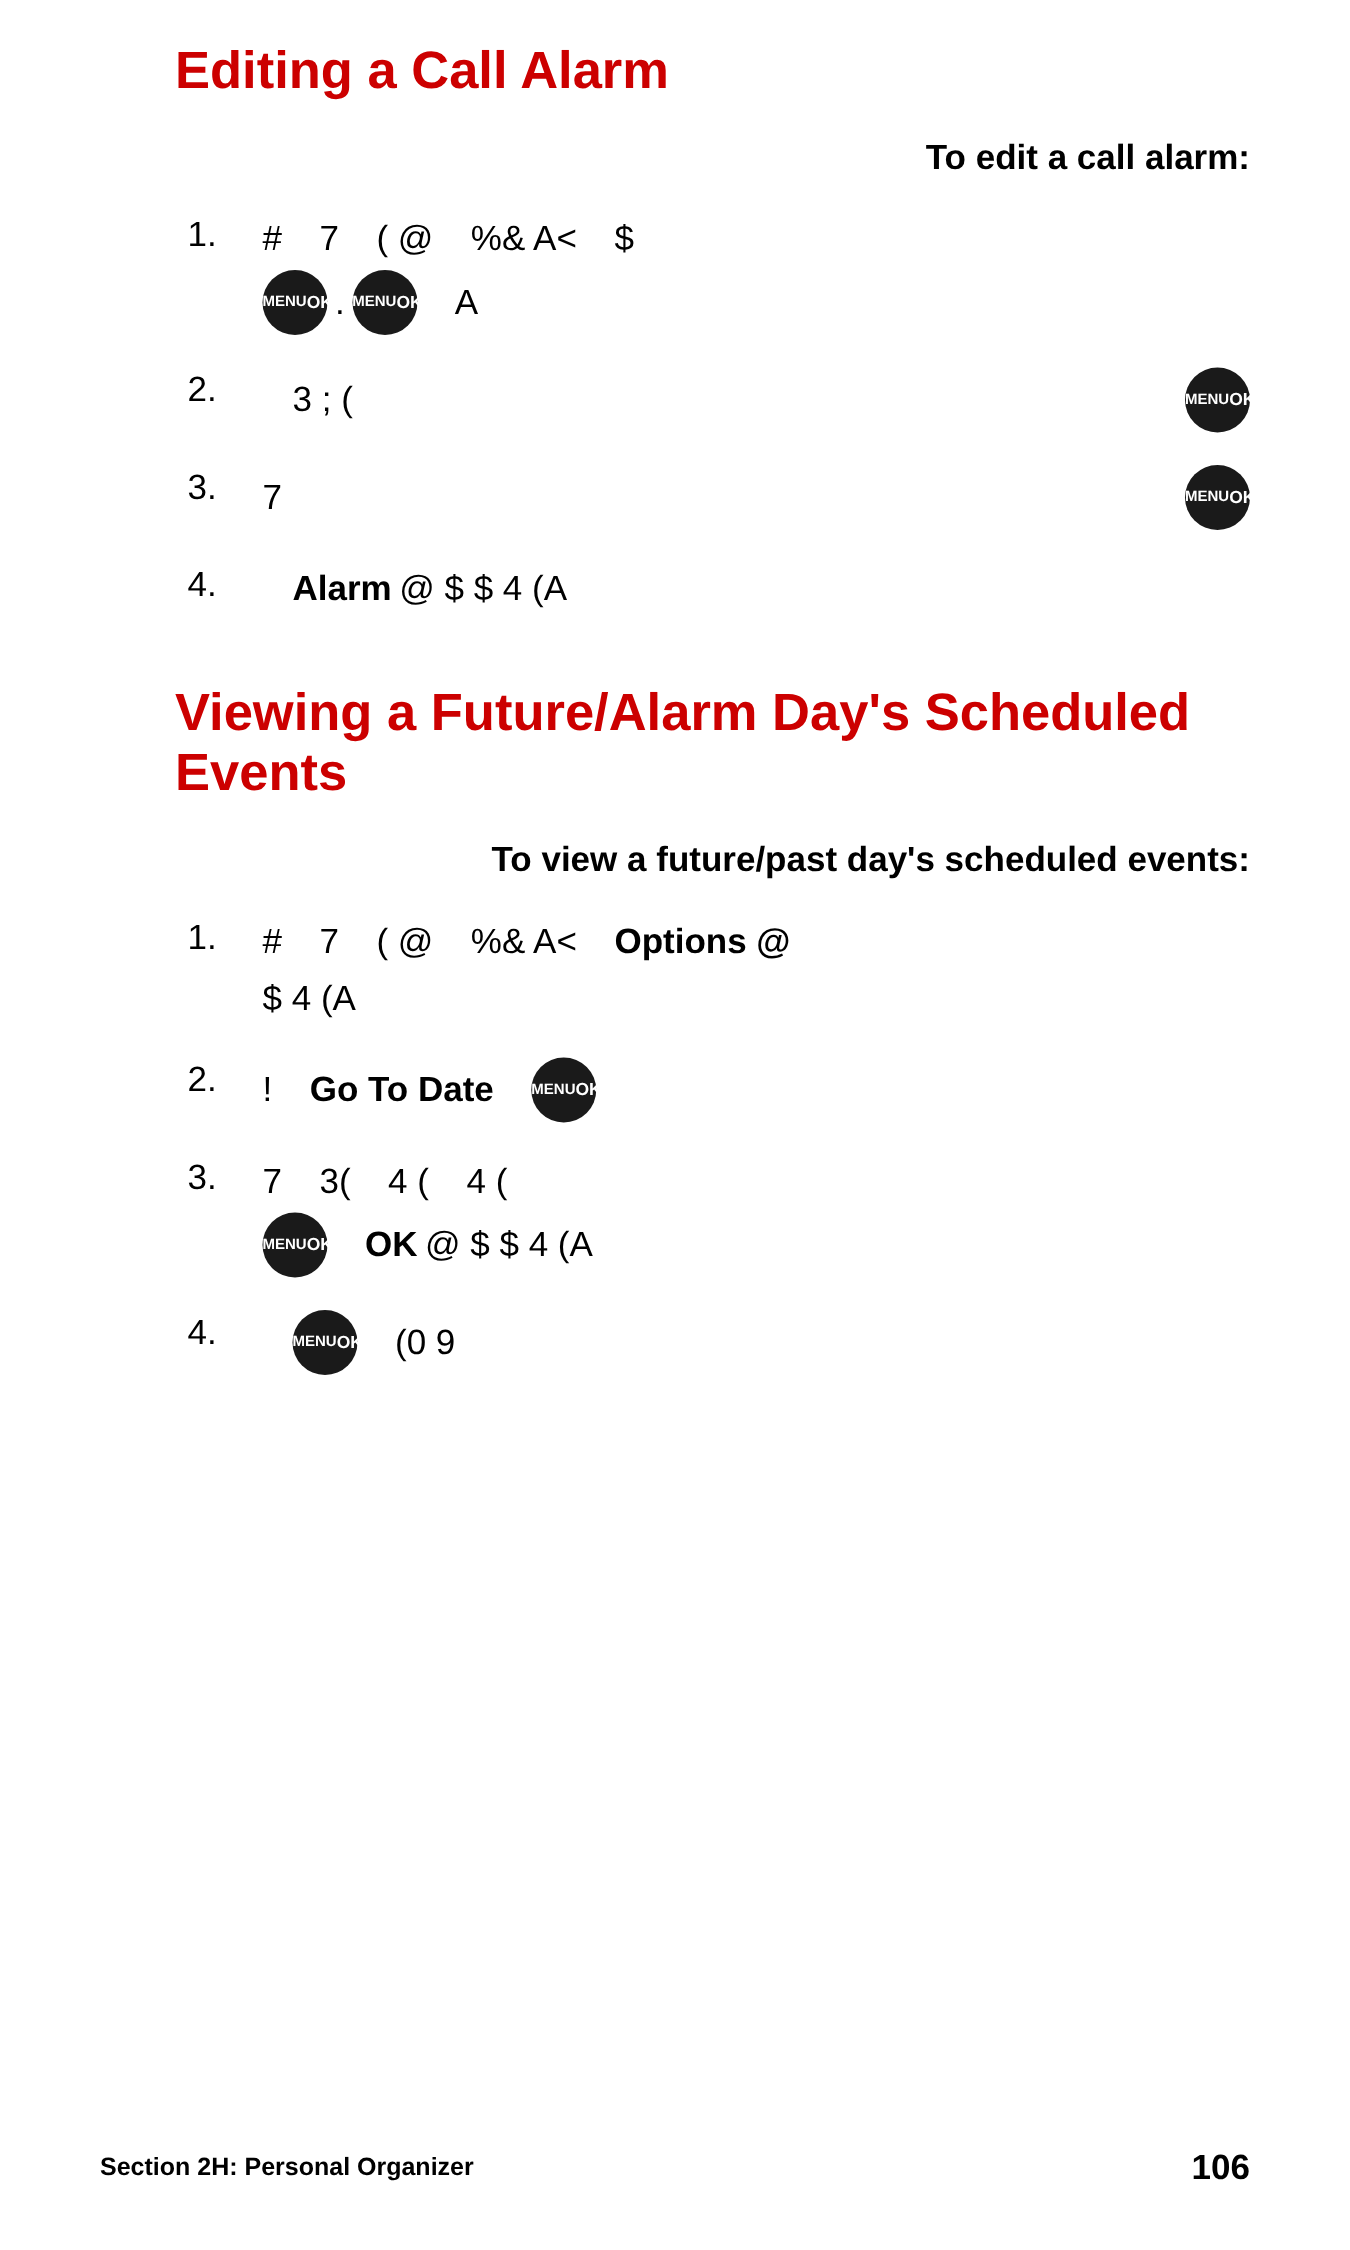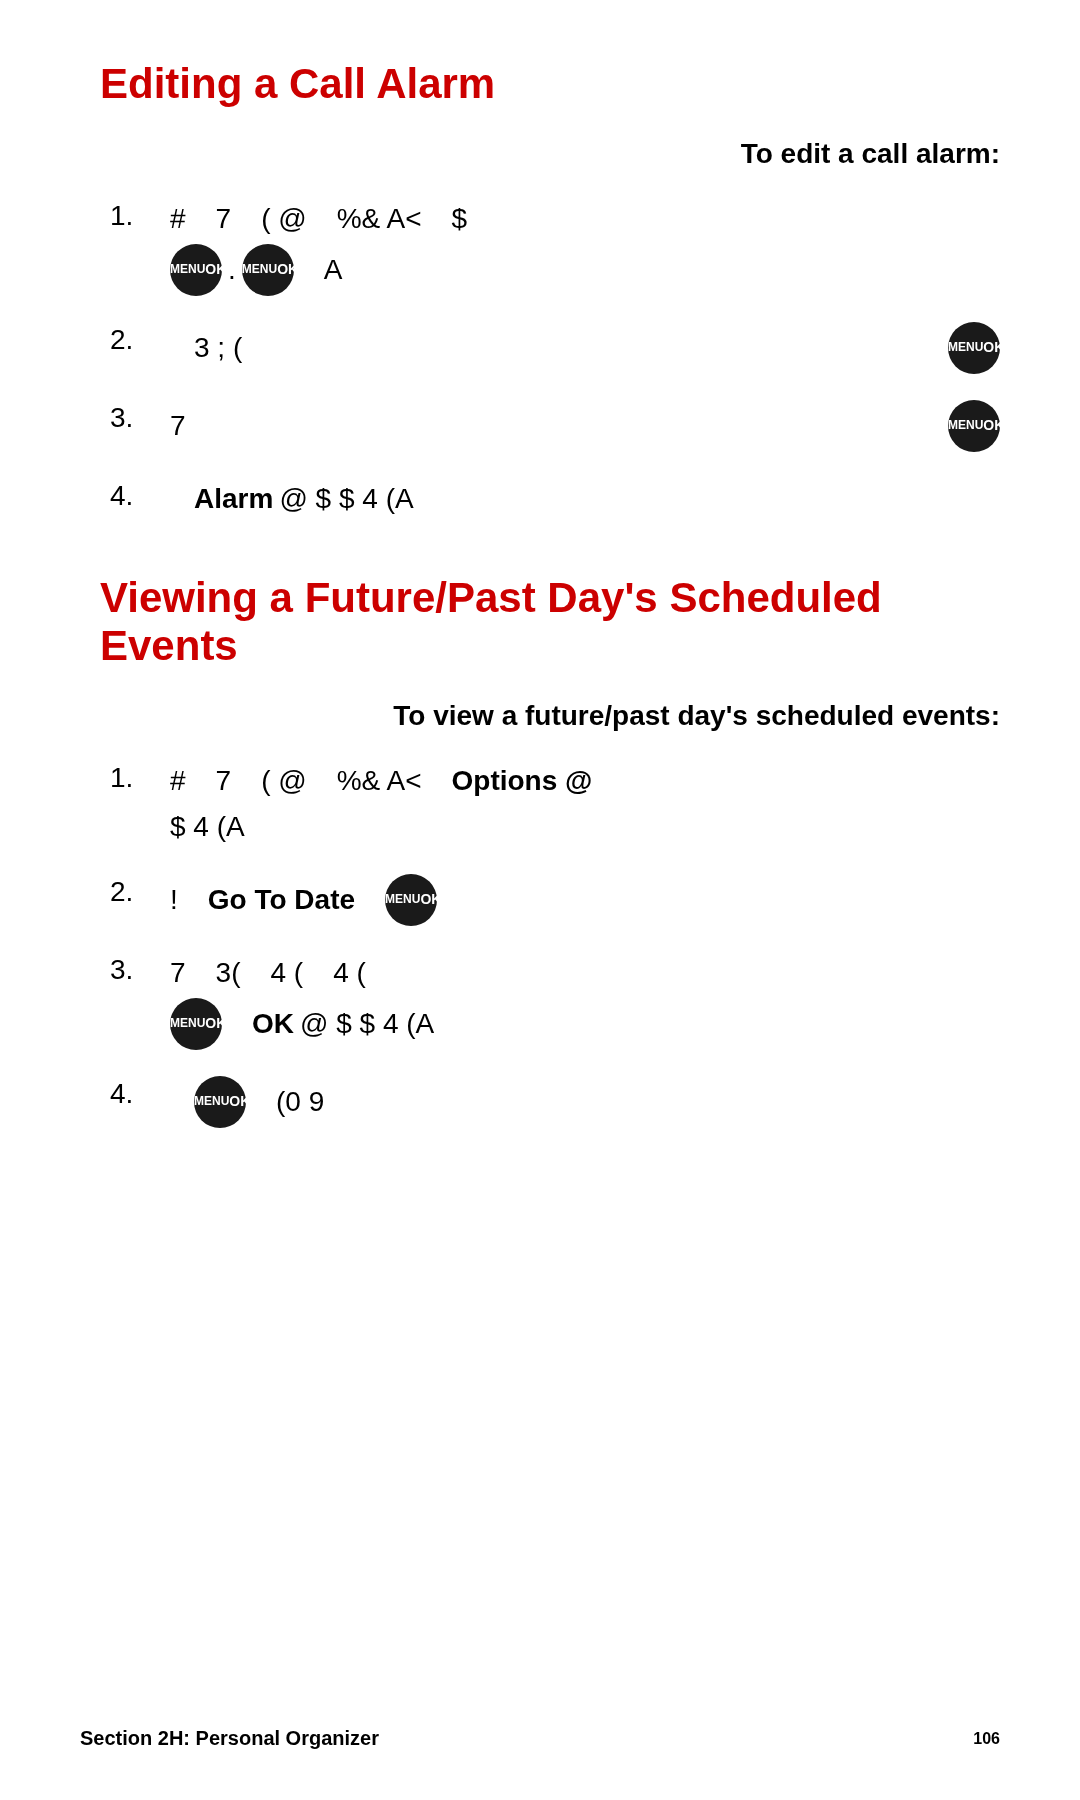--- a/index.html
+++ b/index.html
@@ -13,21 +13,22 @@
       height: 1800px;
       background: #ffffff;
       font-family: Arial, Helvetica, sans-serif;
       font-size: 28px;
       color: #000000;
       position: relative;
       overflow: hidden;
     }
 
     .page-content {
-      padding: 60px 80px 60px 100px;
+      padding: 32px 80px 60px 100px;
+      margin-left: 40px;
     }
 
     .section-title {
       color: #cc0000;
       font-size: 42px;
       font-weight: bold;
       margin-bottom: 30px;
     }
 
     .section-subtitle {
@@ -114,21 +115,21 @@
       font-size: 24px;
       font-weight: bold;
     }
 
     .footer-left {
       font-size: 20px;
       font-weight: bold;
     }
 
     .footer-right {
-      font-size: 16px;
+      font-size: 28px;
       font-weight: bold;
       text-align: center;
     }
   </style>
 </head>
 <body>
 
 <div class="page-content">
 <h2 class="section-title">Editing a Call Alarm</h2>
     <p class="section-subtitle">To edit a call alarm:</p>
@@ -193,21 +194,21 @@
         <span class="step-number">4.</span>
         <div class="step-content">
           <div class="step-content-line">
             <span style="display: inline-block; width: 18px;"></span>
             <span class="bold-text">Alarm</span>
             <span>@ $ $ 4 (A</span>
           </div>
         </div>
       </li>
     </ol>
-    <h2 class="section-title section-gap">Viewing a Future/Past Day's Scheduled Events</h2>
+    <h2 class="section-title section-gap">Viewing a Future/Alarm Day's Scheduled Events</h2>
     <p class="section-subtitle">To view a future/past day's scheduled events:</p>
     <ol class="steps-list">
       <li class="step-item">
         <span class="step-number">1.</span>
         <div class="step-content">
           <div class="step-content-line">
             <span>#</span>
             <span style="display: inline-block; width: 18px;"></span>
             <span>7</span>
             <span style="display: inline-block; width: 18px;"></span>

